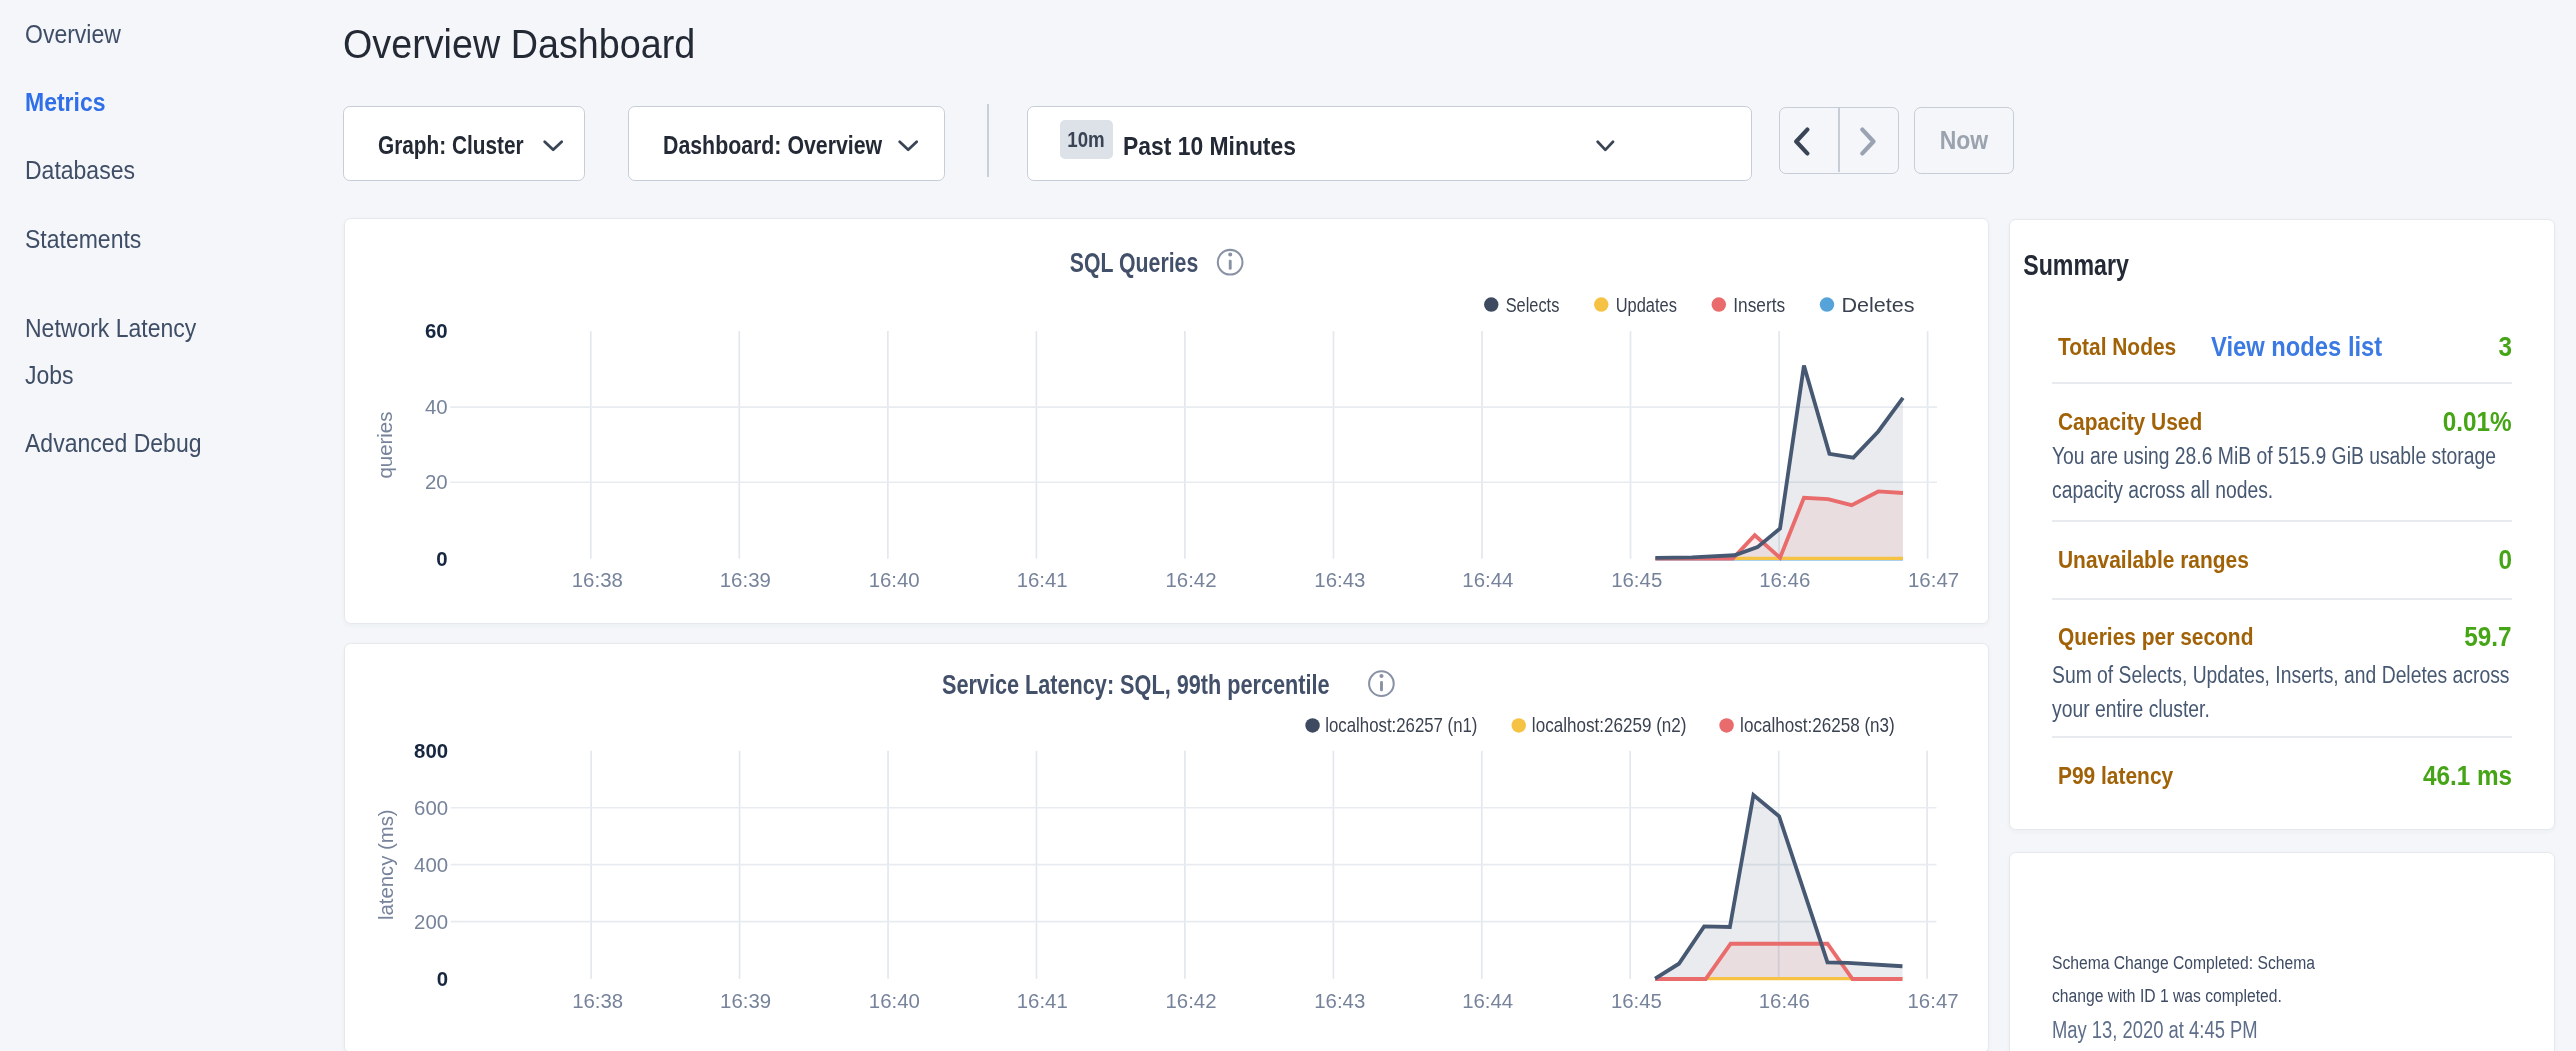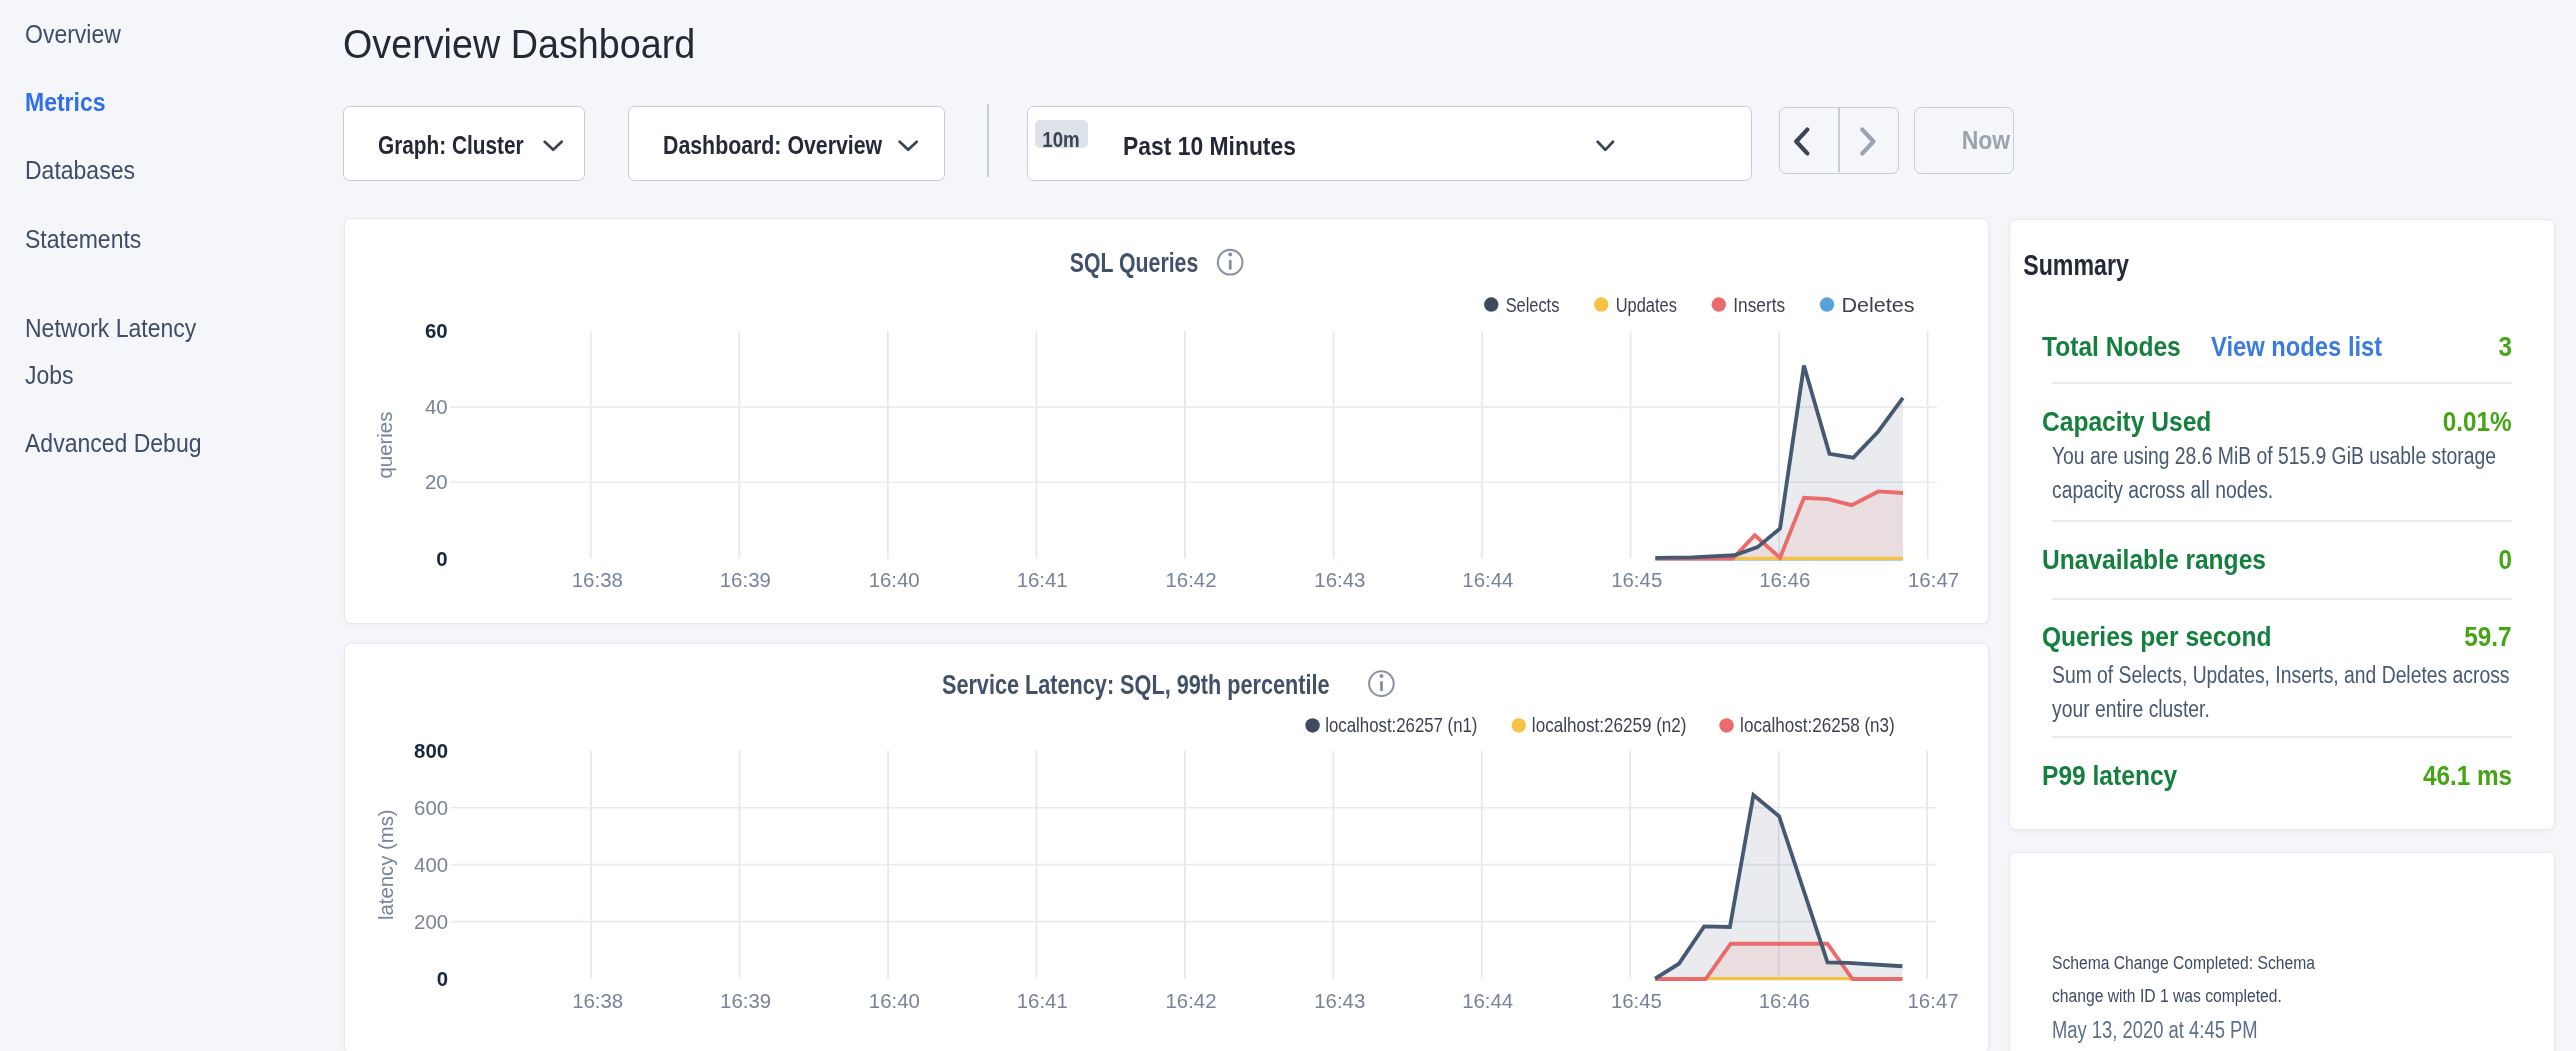--- a/index.html
+++ b/index.html
@@ -5,21 +5,21 @@
   * { margin:0; padding:0; box-sizing:border-box; }
   html,body { width:2576px; height:1051px; overflow:hidden; }
   body { background:#f4f6f9; font-family:"Liberation Sans", sans-serif; position:relative; }
   .abs { position:absolute; }
   .sx { display:inline-block; transform-origin:0 50%; white-space:nowrap; }
   .card { position:absolute; background:#fff; border:1.7px solid #e5e9ee; border-radius:6.8px;
           box-shadow:0 1.7px 4.3px rgba(60,70,90,0.04); }
   .navitem { position:absolute; left:25px; font-size:25px; color:#3f4e66; }
   .ctrl { position:absolute; background:#fff; border:1.7px solid #c6cdd7; border-radius:6.8px;padding-left:44px; }
   .divline { position:absolute; left:42px; right:42px; height:1.7px; background:#e7eaee; }
-  .slabel { position:absolute; left:32px; font-size:27px; font-weight:bold; color:#15803d; line-height:27px; }
+  .slabel { position:absolute; left:48px; font-size:23px; font-weight:bold; color:#a16207; line-height:27px; }
   .sval { position:absolute; right:42px; font-size:27px; font-weight:bold; color:#46a417; line-height:27px; }
   .spara { position:absolute; left:42px; font-size:23px; color:#475872; line-height:34px; }
 </style>
 </head>
 <body>
 
 <div class="navitem" style="top:20.4px;"><span class="sx" style="transform:scaleX(.92);">Overview</span></div>
 <div class="navitem" style="top:88px; color:#2f6fe8; font-weight:bold;"><span class="sx" style="transform:scaleX(.92);">Metrics</span></div>
 <div class="navitem" style="top:156px;"><span class="sx" style="transform:scaleX(.92);">Databases</span></div>
 <div class="navitem" style="top:225px;"><span class="sx" style="transform:scaleX(.92);">Statements</span></div>
@@ -36,38 +36,38 @@
     </svg>
 </div>
 <div class="ctrl" style="left:628px; top:106px; width:317px; height:75px;">
   <div class="abs" style="left:34px; top:25px; font-size:26px; font-weight:bold; color:#242a35; line-height:26px;"><span class="sx" style="transform:scaleX(.82);">Dashboard: Overview</span></div>
   <svg class="abs" style="left:269px; top:33px;" width="20.4" height="12" viewBox="0 0 24 14">
       <polyline points="2,2 12,11.5 22,2" fill="none" stroke="#394455" stroke-width="3.2" stroke-linecap="round" stroke-linejoin="round"></polyline>
     </svg>
 </div>
 <div class="abs" style="left:987px; top:104px; width:1.7px; height:73px; background:#c9cfd8;"></div>
 <div class="ctrl" style="left:1027px; top:106px; width:725px; height:75px;">
-  <div class="abs" style="left:7px; top:12.8px; width:53px; height:28px; background:#dde1e8; border-radius:5.1px; text-align:center;">
+  <div class="abs" style="left:32px; top:12.8px; width:53px; height:39px; background:#dde1e8; border-radius:5.1px; text-align:center;">
     <span style="font-size:22px; font-weight:bold; color:#394455; line-height:39px;"><span class="sx" style="transform:scaleX(.85); transform-origin:50% 50%;">10m</span></span>
   </div>
   <div class="abs" style="left:95px; top:25.5px; font-size:26px; font-weight:bold; color:#242a35; line-height:26px;"><span class="sx" style="transform:scaleX(.88);">Past 10 Minutes</span></div>
   <svg class="abs" style="left:568px; top:33px;" width="18.7" height="12" viewBox="0 0 22 14">
       <polyline points="2,2 11,11.5 20,2" fill="none" stroke="#394455" stroke-width="3.2" stroke-linecap="round" stroke-linejoin="round"></polyline>
     </svg>
 </div>
 <div class="abs" style="left:1779px; top:107px; width:120px; height:67px; border:1.7px solid #c6cdd7; border-radius:6.8px;">
   <div class="abs" style="left:58px; top:0; width:1.7px; height:64px; background:#c6cdd7;"></div>
   <svg class="abs" style="left:12px; top:18.7px;" width="18.7" height="29" viewBox="0 0 22 34">
       <polyline points="18,3 5,17 18,31" fill="none" stroke="#394455" stroke-width="5" stroke-linecap="round" stroke-linejoin="round"></polyline>
     </svg>
   <svg class="abs" style="left:79px; top:18.7px;" width="18.7" height="29" viewBox="0 0 22 34">
       <polyline points="4,3 17,17 4,31" fill="none" stroke="#9aa3b1" stroke-width="5" stroke-linecap="round" stroke-linejoin="round"></polyline>
     </svg>
 </div>
-<div class="abs" style="left:1914px; top:107px; width:100px; height:67px; border:1.7px solid #c6cdd7; border-radius:6.8px; text-align:right;">
+<div class="abs" style="left:1914px; top:107px; width:100px; height:67px; border:1.7px solid #c6cdd7; border-radius:6.8px; text-align:center;">
   <span style="font-size:25.5px; font-weight:bold; color:#9ba3af; line-height:64px;"><span class="sx" style="transform:scaleX(.9); transform-origin:50% 50%;">Now</span></span>
 </div>
 
 <div class="card" style="left:344px; top:218px; width:1645px; height:406px;">
 <svg class="abs" style="left:-1.7px; top:-1.7px;" width="1645" height="406" viewBox="0 0 1934 477">
   <g stroke="#e3e8ee" stroke-width="2">
     <line x1="291.3" y1="134" x2="291.3" y2="401.5"></line>
     <line x1="465.9" y1="134" x2="465.9" y2="401.5"></line>
     <line x1="640.6" y1="134" x2="640.6" y2="401.5"></line>
     <line x1="815.2" y1="134" x2="815.2" y2="401.5"></line>

